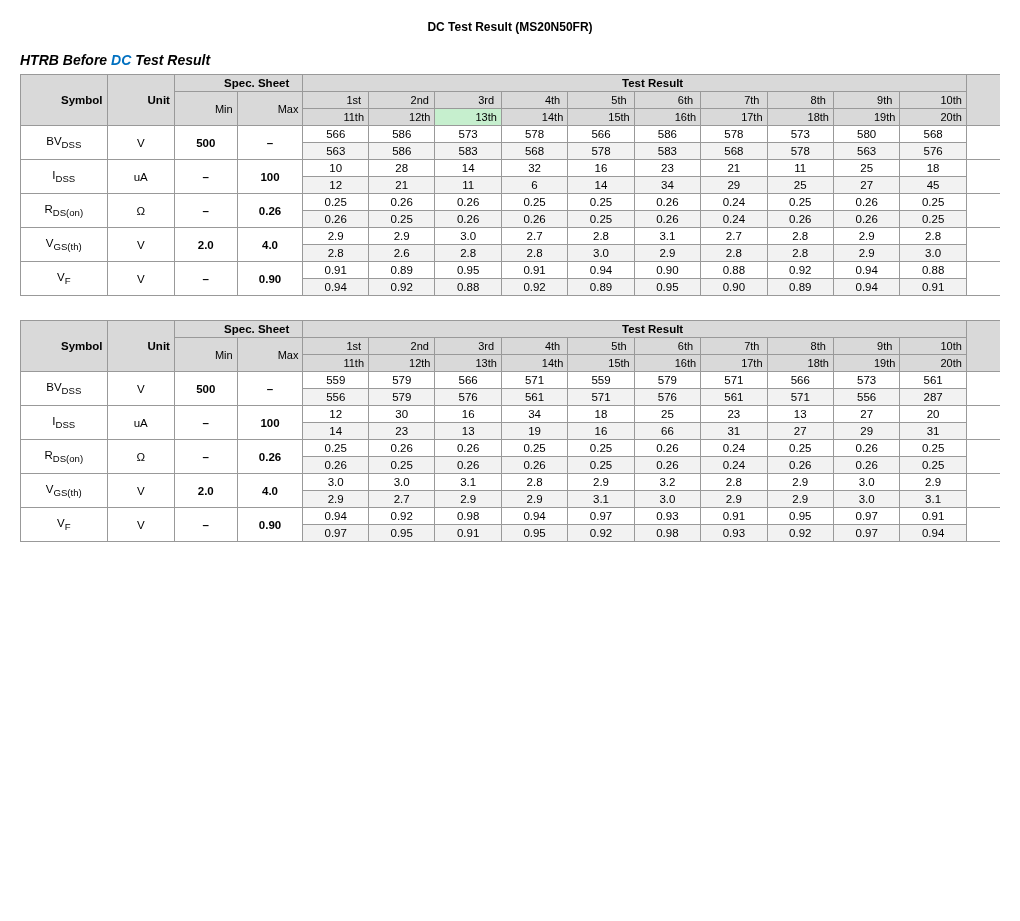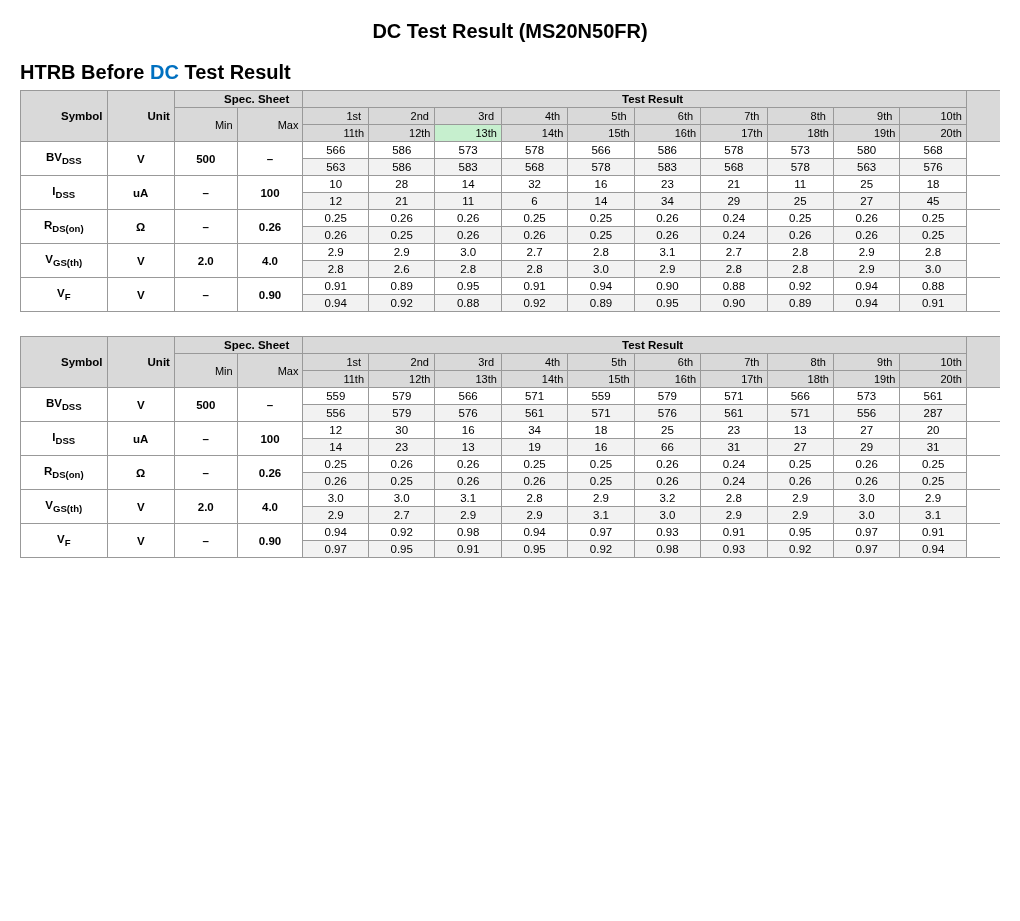--- a/index.html
+++ b/index.html
@@ -6,29 +6,30 @@
     body {
       font-family: Arial, sans-serif;
       font-size: 12px;
       background: #fff;
       color: #000;
       padding: 20px;
       width: 1020px;
     }
     .page-title {
       text-align: center;
-      font-size: 20px;
+      font-size: 12px;
       font-weight: bold;
       margin-bottom: 18px;
     }
     .section-title {
-      font-size: 20px;
+      font-size: 14px;
       font-weight: bold;
       margin-bottom: 6px;
       color: #000;
+      font-style: italic;
     }
     .section-title span.dc {
       color: #0070c0;
     }
     .table-wrap {
       margin-bottom: 24px;
       position: relative;
       overflow: hidden;
     }
     table {
@@ -66,21 +67,20 @@
       background: #f2f2f2;
     }
     .bold-cell {
       font-weight: bold;
     }
     .failed-cell {
       font-weight: bold;
     }
     .rowspan-symbol {
       vertical-align: middle;
-      font-weight: bold;
     }
     
     .watermark {
       position: absolute;
       top: 50%;
       left: 50%;
       transform: translate(-50%, -50%) rotate(-15deg);
       opacity: 0.12;
       pointer-events: none;
       z-index: 0;

